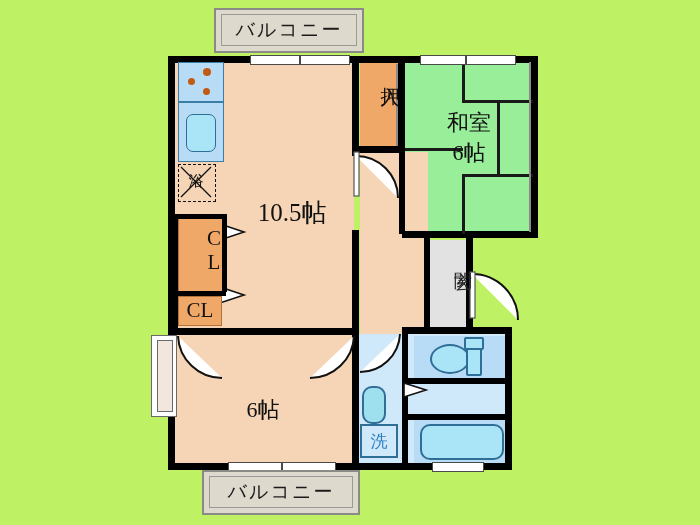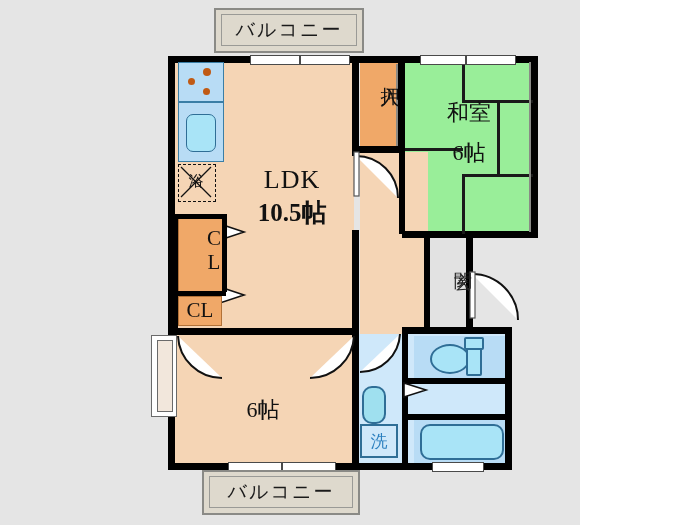--- a/index.html
+++ b/index.html
@@ -1,19 +1,19 @@
 <!DOCTYPE html>
 <html><head>
 <meta charset="utf-8">
 <title>Floor Plan</title>
 <style>
   html,body{margin:0;padding:0;background:#ffffff;}
   body{width:700px;height:525px;overflow:hidden;
        font-family:"Liberation Serif","DejaVu Serif",serif;}
-  #plan{position:relative;width:580px;height:525px;background:#e5e5e5;}
+  #plan{position:relative;width:700px;height:525px;background:#bef264;}
   .abs{position:absolute;box-sizing:border-box;}
 
   
   .fill{position:absolute;box-sizing:border-box;}
   .f-ldk{background:#f5d5b5;}
   .f-tatami{background:#99ee99;}
   .f-closet{background:#f0a868;}
   .f-entry{background:#e2e2e2;}
   .f-water{background:#b8dcf5;}
   .f-water2{background:#cfe8fa;}
@@ -199,24 +199,23 @@
   <div class="wc-tank" style="left:466px;top:340px;width:12px;height:32px;"></div>
   <div class="wc-tank" style="left:464px;top:337px;width:16px;height:9px;"></div>
 
   <div class="basin" style="left:362px;top:386px;width:20px;height:34px;border-radius:10px;background:#9fe0ef;"></div>
 
   <div class="fix" style="left:360px;top:424px;width:38px;height:34px;border:2px solid #2f6e96;background:#cfe8fa;"></div>
   <div class="lbl sen-txt" style="left:360px;top:433px;width:38px;">洗</div>
 
   <div class="tub" style="left:420px;top:424px;width:80px;height:32px;"></div>
 
-  <div class="lbl ldk-name" style="left:232px;top:167px;width:120px;">LDK</div>
-  <div class="lbl ldk-size" style="left:222px;top:200px;width:140px;font-weight:bold;">10.5帖</div>
-
-  <div class="lbl room-name" style="left:436px;top:102px;width:66px;">和室</div>
+  <div class="lbl ldk-size" style="left:222px;top:200px;width:140px;">10.5帖</div>
+
+  <div class="lbl room-name" style="left:436px;top:112px;width:66px;">和室</div>
   <div class="lbl room-size" style="left:436px;top:142px;width:66px;">6帖</div>
 
   <div class="lbl room-size" style="left:229px;top:399px;width:68px;">6帖</div>
 
   <div class="lbl entry-txt lbl-v" style="left:428px;top:258px;width:44px;text-align:center;">玄関</div>
 
   <div class="fill f-balc abs" style="left:202px;top:470px;width:158px;height:45px;border:2px solid #8a8a86;"></div>
   <div class="abs" style="left:209px;top:476px;width:144px;height:32px;border:1.5px solid #9a9a96;"></div>
   <div class="lbl balc-txt" style="left:202px;top:482px;width:158px;">バルコニー</div>
 

